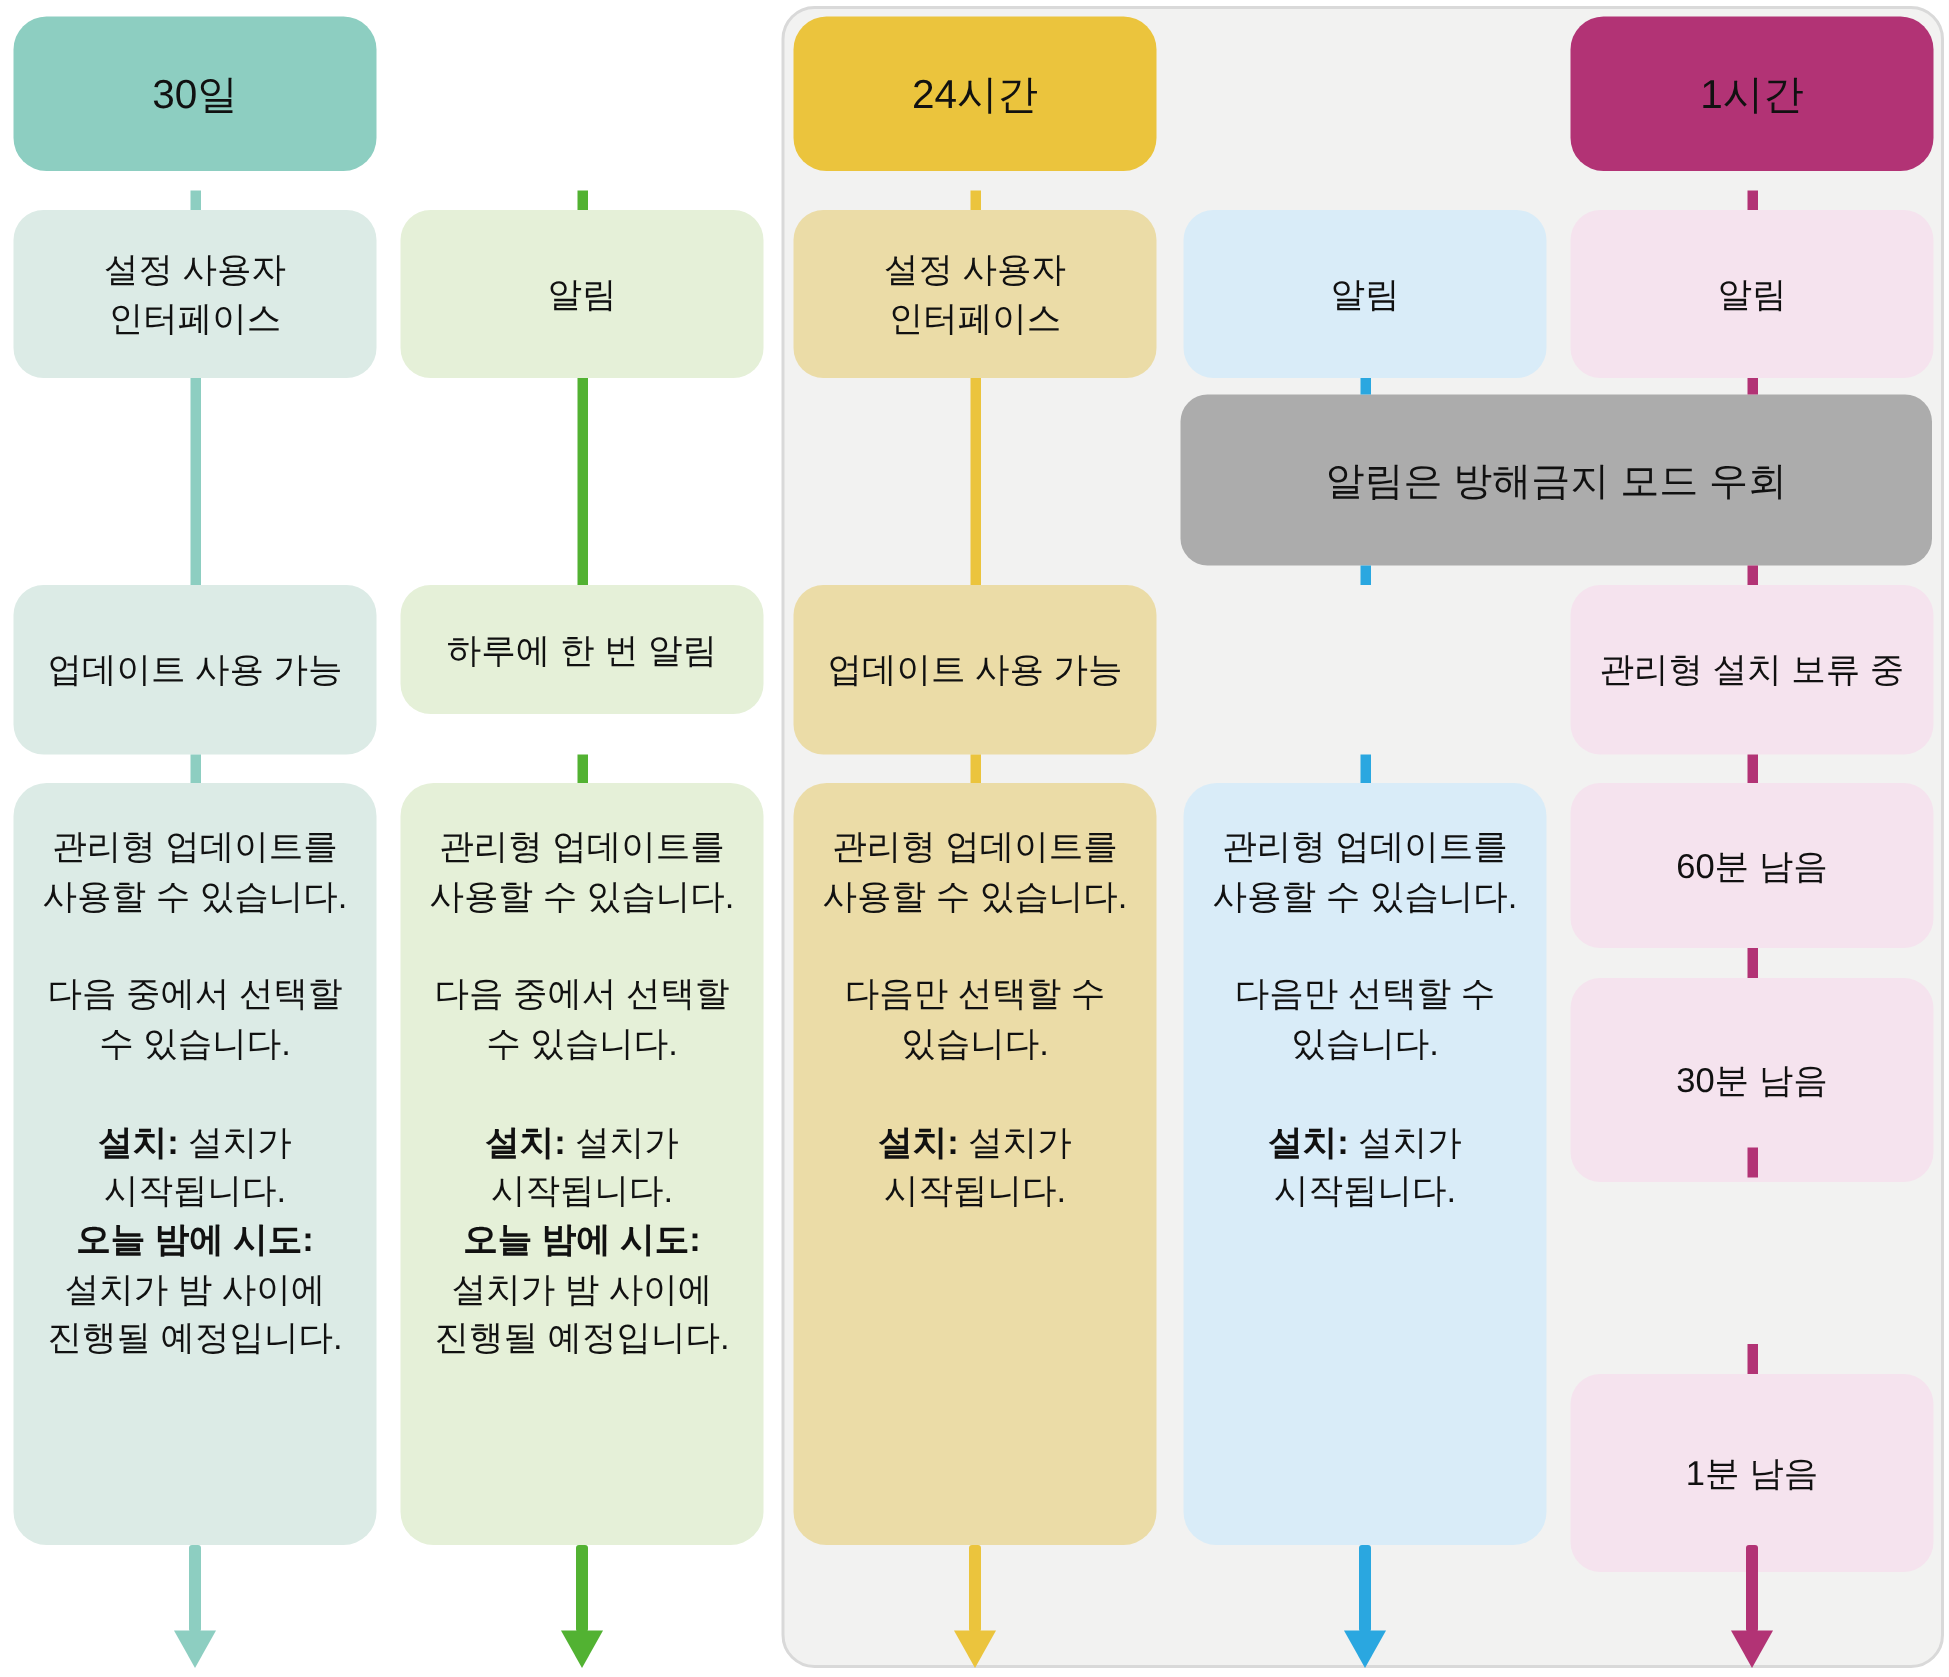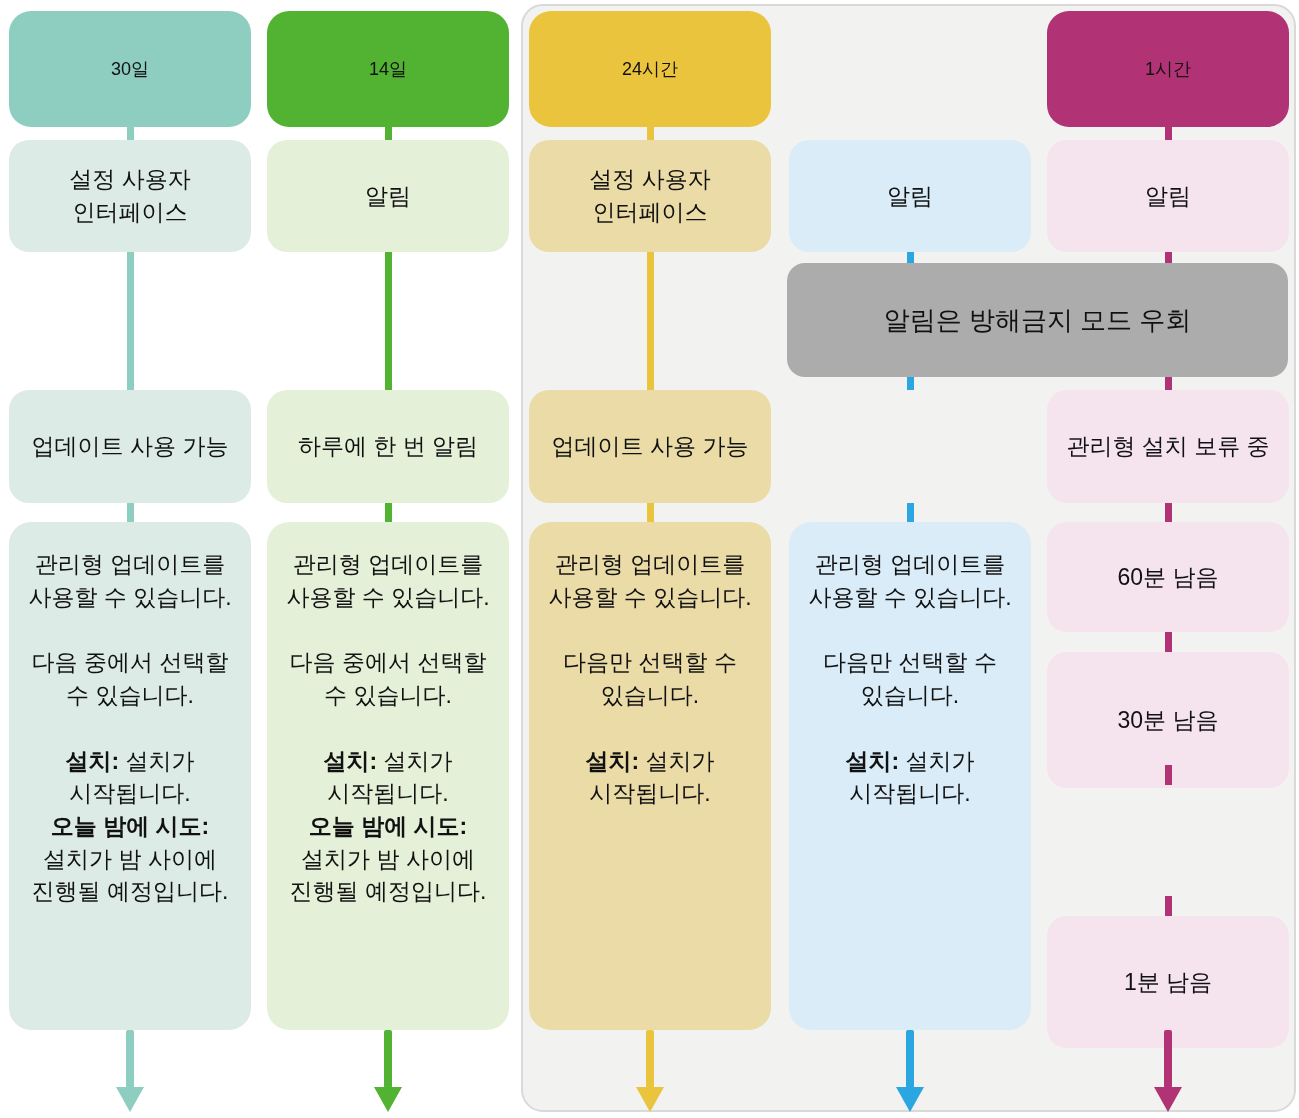--- a/index.html
+++ b/index.html
@@ -13,24 +13,24 @@
     border-radius:22px;box-sizing:border-box;z-index:0;
   }
   .banner{
     position:absolute;left:787px;top:263px;width:501px;height:114px;
     border-radius:18px;z-index:2;
     display:flex;align-items:center;justify-content:center;
     font-size:26px;text-align:right;word-break:keep-all;
   }
   .col{position:absolute;top:0;height:1118px;width:242px;z-index:3;}
   .hdr{
-    position:absolute;top:11px;left:0;right:0;height:116px;
+    position:absolute;top:11px;left:0;right:0;height:103px;
     border-radius:22px;background:var(--accent);
     display:flex;align-items:center;justify-content:center;
-    font-size:18px;font-weight:500;
+    font-size:27px;font-weight:500;
   }
   .box{
     position:absolute;left:0;right:0;border-radius:20px;background:var(--light);
     display:flex;align-items:center;justify-content:center;
     text-align:center;font-size:23px;line-height:1.42;
     padding:0 10px;box-sizing:border-box;word-break:keep-all;
   }
   .box.body{
     display:block;padding:26px 13px 0;border-radius:22px;
   }
@@ -74,29 +74,26 @@
       <p class="bp tight"><b>설치:</b> <span>설치가 시작됩니다.</span></p>
       <p class="bp tight"><b>오늘 밤에 시도:</b> <span>설치가 밤 사이에 진행될 예정입니다.</span></p>
     </div>
     <div class="arrow">
       <div class="shaft"></div>
       <div class="head"></div>
     </div>
   </div>
 
   <div class="col" style="left: 267px; --accent: #52B232; --light: #E5F0D8;">
-    <div class="hdr">
-      <span>14일</span>
-    </div>
     <div class="conn" style="top:127px;height:13px"></div>
     <div class="box" style="top:140px;height:112px">
       <span>알림</span>
     </div>
     <div class="conn" style="top:252px;height:138px"></div>
-    <div class="box" style="top:390px;height:113px">
+    <div class="box" style="top:390px;height:86px">
       <span>하루에 한 번 알림</span>
     </div>
     <div class="conn" style="top:503px;height:19px"></div>
     <div class="box body" style="top:522px;height:508px">
       <p class="bp">관리형 업데이트를 사용할 수 있습니다.</p>
       <p class="bp">다음 중에서 선택할 수 있습니다.</p>
       <p class="bp tight"><b>설치:</b> <span>설치가 시작됩니다.</span></p>
       <p class="bp tight"><b>오늘 밤에 시도:</b> <span>설치가 밤 사이에 진행될 예정입니다.</span></p>
     </div>
     <div class="arrow">

